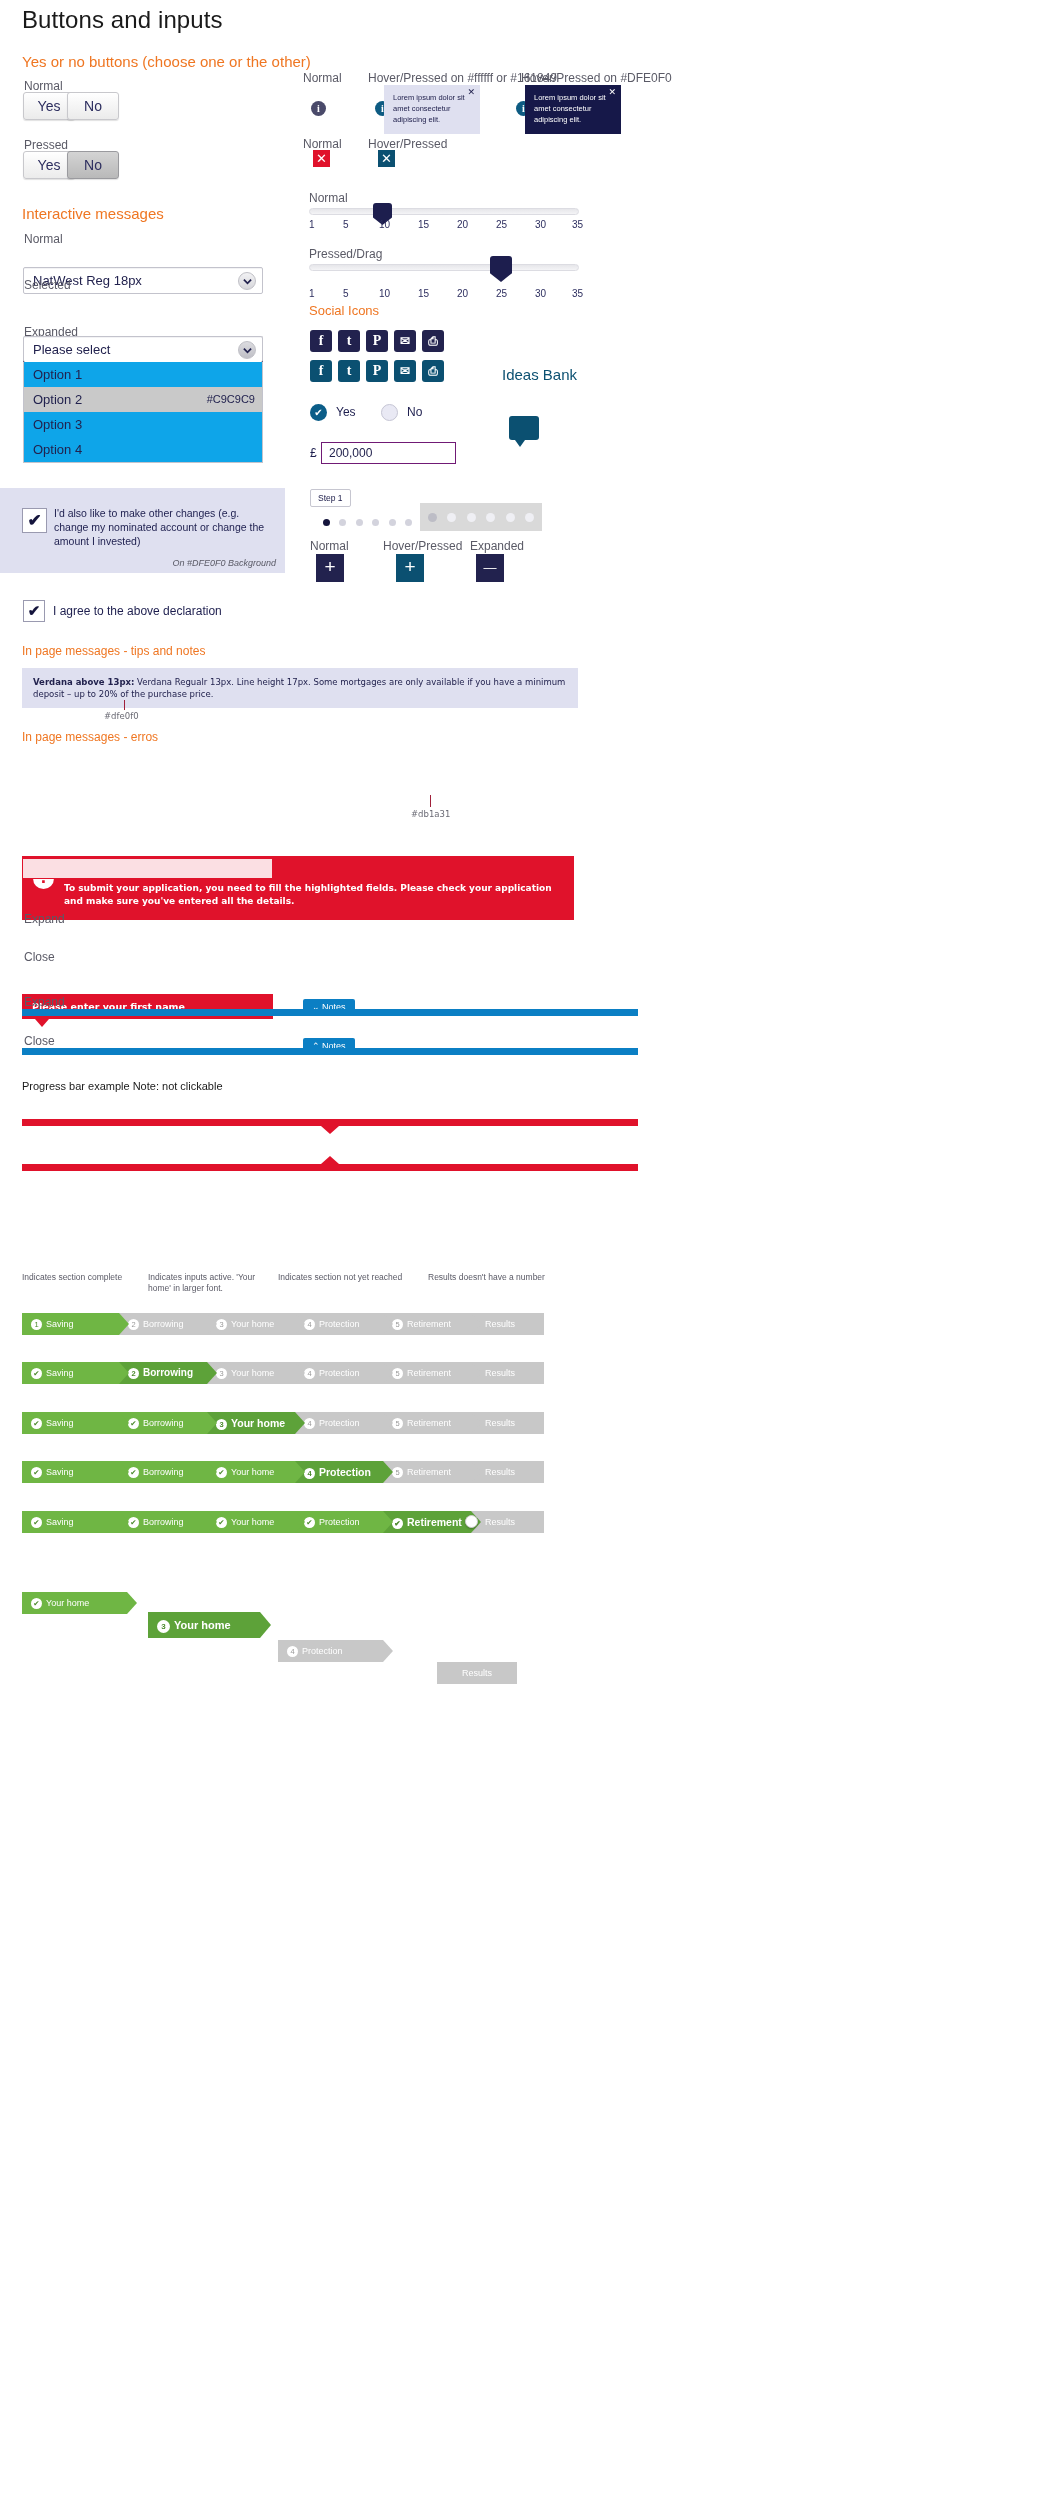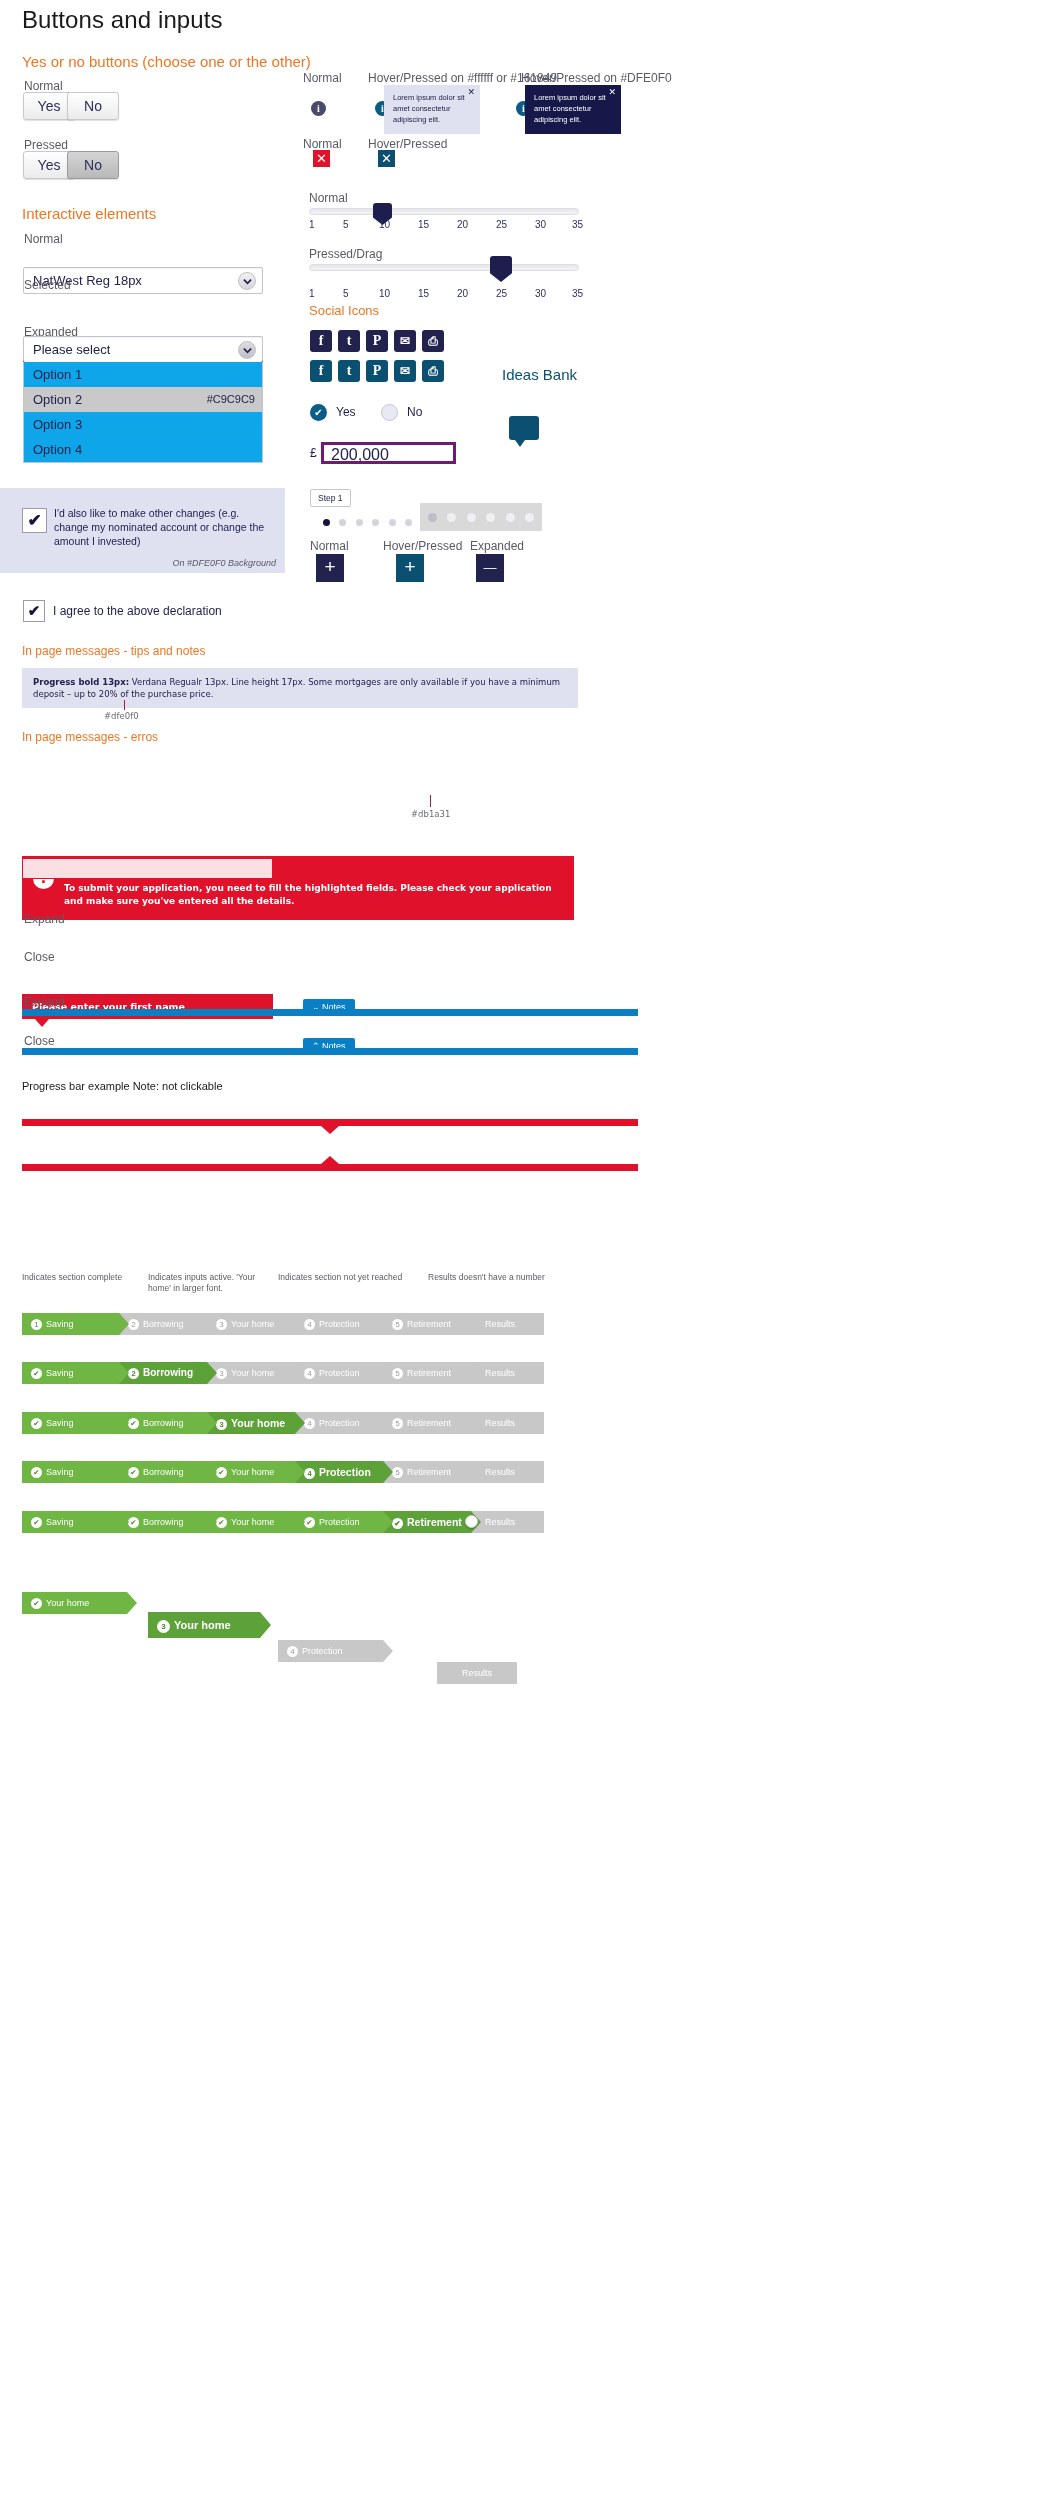--- a/index.html
+++ b/index.html
@@ -104,22 +104,22 @@
   .chk-round {
     width:17px;height:17px;border-radius:50%;background:#0b5d88;
     color:#fff;text-align:center;line-height:17px;font-size:10px;
   }
   .radio-empty {
     width:17px;height:17px;border-radius:50%;background:#e9e9f4;border:1px solid #c5c5d4;
   }
 
   
   .money-input{
-    width:135px;height:22px;border:3px solid #701a75;background:#fff;
-    font-size:16px;color:#22224e;line-height:20px;padding-left:7px;
+    width:135px;height:22px;border:1px solid #701a75;background:#fff;
+    font-size:12px;color:#22224e;line-height:20px;padding-left:7px;
   }
 
   
   .step-pill{
     border:1px solid #c6c6d0;background:#fff;font-size:8.5px;color:#22224e;
     padding:3px 7px;border-radius:2px;
   }
   .dot{ width:7px;height:7px;border-radius:50%;display:inline-block; }
   .dot.on{ background:#14143c; }
   .dot.off{ background:#d3d3dd; }
@@ -288,21 +288,21 @@
     <span style="left:0px">1</span>
     <span style="left:34px">5</span>
     <span style="left:70px">10</span>
     <span style="left:109px">15</span>
     <span style="left:148px">20</span>
     <span style="left:187px">25</span>
     <span style="left:226px">30</span>
     <span style="left:263px">35</span>
   </div>
 
-  <div class="sect-head abs" style="left:22px;top:205px;">Interactive elements</div>
+  <div class="sect-head abs" style="left:22px;top:205px;">Interactive messages</div>
 
   <div class="lbl abs" style="left:24px;top:232px;">Normal</div>
   <div class="dd abs" style="left:23px;top:241px;width:240px;">
     <div class="dd-txt">NatWest Reg 18px</div>
     <div class="dd-arrow">
       <svg width="9" height="9" viewBox="0 0 10 10" style="vertical-align:middle">
           <path d="M1 3 L5 7 L9 3" stroke="#22224e" stroke-width="2" fill="none"></path>
         </svg>
     </div>
   </div>
@@ -392,21 +392,21 @@
     <div class="bigcheck abs" style="left:22px;top:20px;">✔</div>
     <div class="abs navy" style="left:54px;top:18px;width:215px;font-size:10.5px;line-height:14px;">I'd also like to make other changes (e.g. change my nominated account or change the amount I invested)</div>
     <div class="panel-note abs" style="right:9px;bottom:5px;font-style:italic;">On #DFE0F0 Background</div>
   </div>
 
   <div class="bigcheck abs" style="left:23px;top:600px;width:22px;height:22px;line-height:20px;font-size:15px;">✔</div>
   <div class="abs navy" style="left:53px;top:604px;font-size:12px;">I agree to the above declaration</div>
 
   <div class="sect-head abs" style="left:22px;top:644px;font-size:12px;">In page messages - tips and notes</div>
   <div class="tipbox abs" style="left:22px;top:668px;width:556px;">
-    <b>Progress bold 13px:</b><span> Verdana Regualr 13px. Line height 17px. Some mortgages are only available if you have a minimum deposit – up to 20% of the purchase price.</span>
+    <b>Verdana above 13px:</b><span> Verdana Regualr 13px. Line height 17px. Some mortgages are only available if you have a minimum deposit – up to 20% of the purchase price.</span>
   </div>
   <div class="leader abs" style="left:124px;top:700px;height:10px;"></div>
   <div class="hexlabel abs" style="left:104px;top:711px;">#dfe0f0</div>
 
   <div class="sect-head abs" style="left:22px;top:730px;font-size:12px;">In page messages - erros</div>
   <div class="errbox abs" style="left:22px;top:752px;width:552px;">
     <div class="bang">!</div>
     <div class="err-t">Looks like you missed something</div>
     <div class="err-b" style="margin-top:2px;">To submit your application, you need to fill the highlighted fields. Please check your application and make sure you've entered all the details.</div>
   </div>

